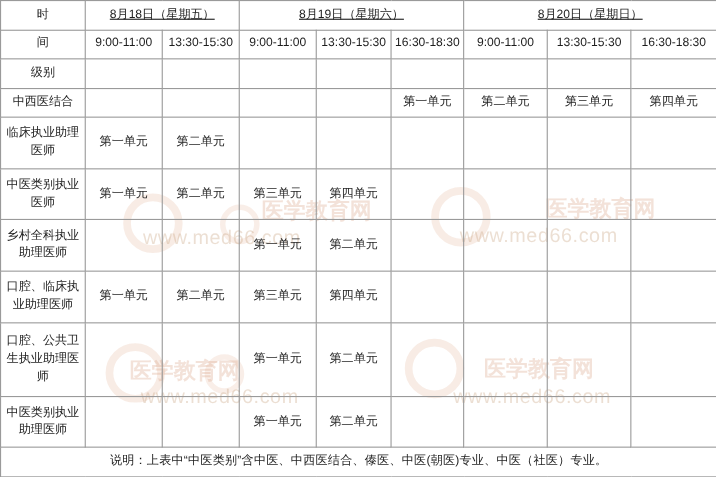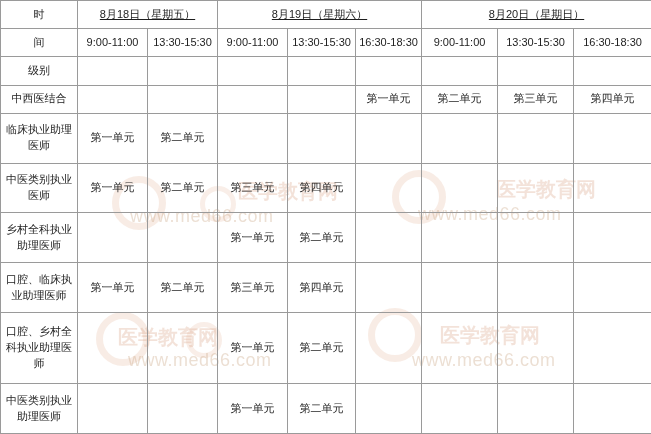--- a/index.html
+++ b/index.html
@@ -245,21 +245,21 @@
         <td class="unit">第二单元</td>
         <td class="unit">第三单元</td>
         <td class="unit">第四单元</td>
         <td class="unit"></td>
         <td class="unit"></td>
         <td class="unit"></td>
         <td class="unit"></td>
       </tr>
 
       <tr>
-        <td class="rowhead">口腔、乡村全科执业助理医师</td>
+        <td class="rowhead">口腔、公共卫生执业助理医师</td>
         <td class="unit"></td>
         <td class="unit"></td>
         <td class="unit">第一单元</td>
         <td class="unit">第二单元</td>
         <td class="unit"></td>
         <td class="unit"></td>
         <td class="unit"></td>
         <td class="unit"></td>
       </tr>
 
@@ -268,15 +268,18 @@
         <td class="unit"></td>
         <td class="unit"></td>
         <td class="unit">第一单元</td>
         <td class="unit">第二单元</td>
         <td class="unit"></td>
         <td class="unit"></td>
         <td class="unit"></td>
         <td class="unit"></td>
       </tr>
 
+      <tr>
+        <td class="note" colspan="9">说明：上表中“中医类别”含中医、中西医结合、傣医、中医(朝医)专业、中医（社医）专业。</td>
+      </tr>
     </tbody>
   </table>
 </div>
 
 </body></html>

